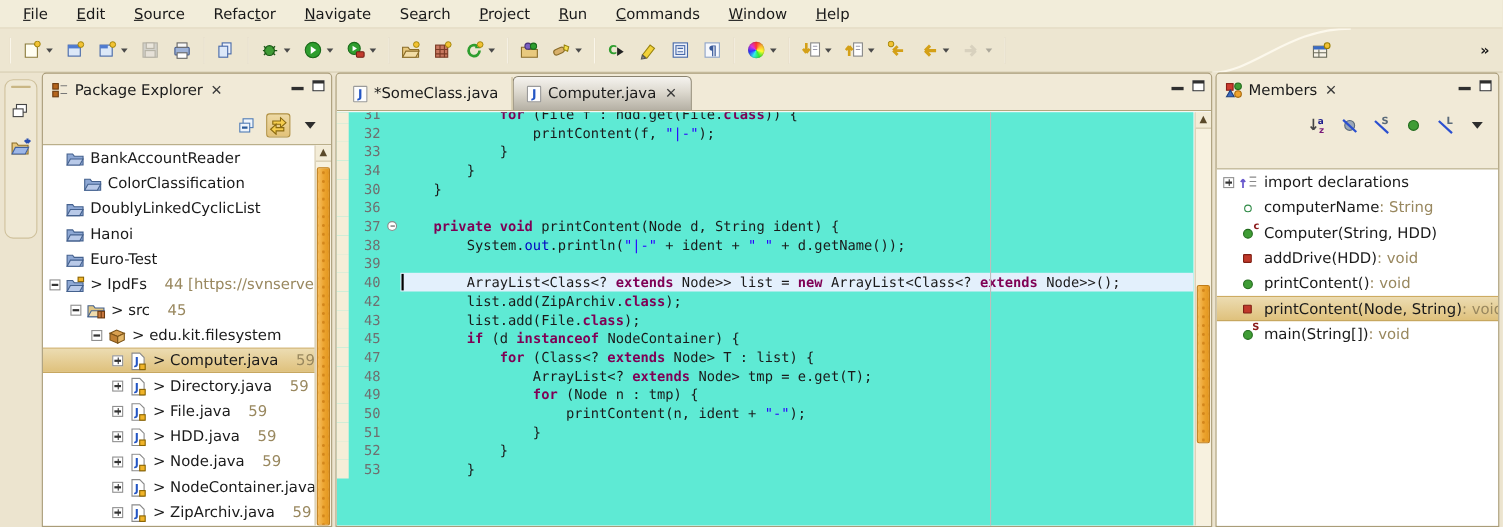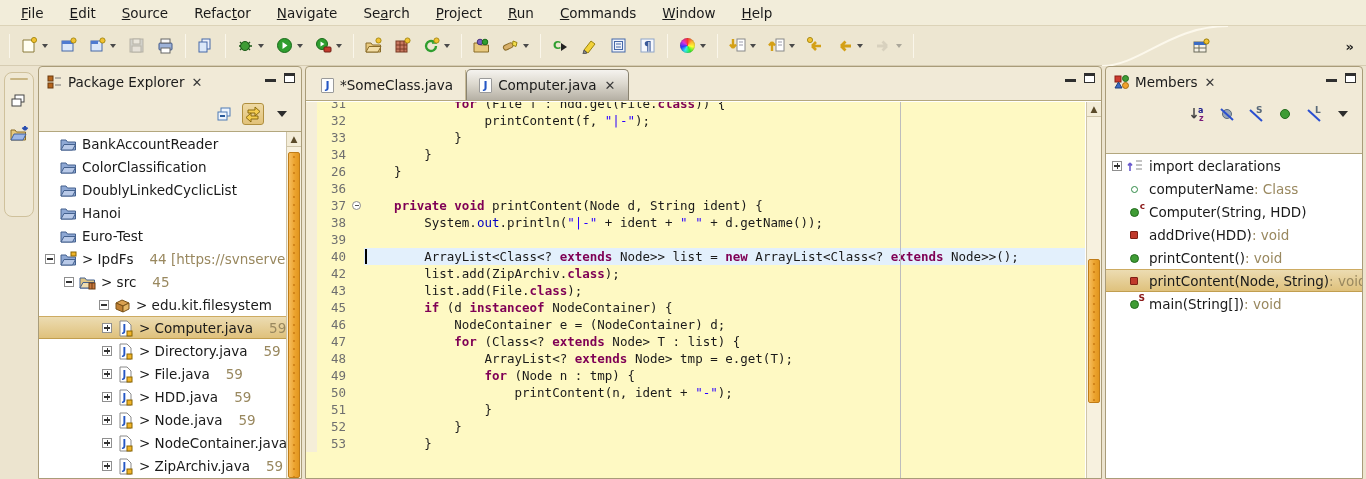--- a/index.html
+++ b/index.html
@@ -56,21 +56,21 @@
   .sb-thumb { position:absolute; left:1px; right:1px; border:1px solid #c07c17; border-radius:2px;
     background:linear-gradient(90deg,#f6bd5e,#eca42f 55%,#e2961f);
     background-image:radial-gradient(circle at 50% 50%, #d3851a 1px, transparent 1.6px),linear-gradient(90deg,#f6bd5e,#eca42f 55%,#e2961f);
     background-size:6px 8px,100% 100%; background-position:center top,0 0; }
 
   
   #editor-tabs { height:33px; display:flex; align-items:flex-end; padding-left:3px; position:relative; }
   .etab { display:flex; align-items:center; gap:6px; height:30px; padding:0 12px; font-size:13.5px; border-right:1px solid #c6b996; }
   .etab.active { background:linear-gradient(#f5f3ef,#ddd9cf 45%,#b5b0a4); border:1px solid #8a8370; border-bottom:none; border-radius:5px 5px 0 0; height:31px; }
   .jicon { width:13px; height:15px; background:#fdfdfd; border:1px solid #9a9a9a; border-radius:1px; color:#2456c4; font-weight:bold; font-size:11px; line-height:13px; text-align:center; }
-  #code-wrap { position:absolute; left:0; top:34px; right:16px; bottom:0; background:#fef9c3; overflow:hidden; }
+  #code-wrap { position:absolute; left:0; top:34px; right:16px; bottom:0; background:#5eead4; overflow:hidden; }
   #code-inner { margin-top:-7px; }
   .crow { display:flex; height:17px; font-family:"DejaVu Sans Mono","Liberation Mono",monospace; font-size:12.5px; line-height:17px; }
   .c-annot { width:11px; background:#f5eed8; flex:0 0 auto; }
   .c-num { width:33px; color:#6f6f6f; text-align:right; padding-right:4px; flex:0 0 auto; }
   .c-fold { width:14px; flex:0 0 auto; position:relative; }
   .fold-minus { position:absolute; left:2px; top:3.5px; width:9px; height:9px; border:1px solid #8c8c8c; border-radius:50%; background:#fff; }
   .fold-minus::before { content:""; position:absolute; left:1.5px; right:1.5px; top:3px; height:1px; background:#555; }
   .c-code { flex:1; white-space:pre; position:relative; }
   .crow.cur .c-code { background:#e3f0fc; }
   .caret { position:absolute; left:1px; top:1px; width:2px; height:15px; background:#000; }
@@ -415,21 +415,21 @@
         <div class="trow" style="padding-left:6px">
           <span class="exp-spacer"></span>
           <span class="ticn">
             <svg width="17" height="17">
               <path d="M1 4 l5 0 1.5 2 8 0 0 8 -14.5 0 z" fill="#8ea8d4" stroke="#44618e"></path>
               <path d="M1 14 l3 -5.5 11.5 0 -3 5.5 z" fill="#b8c9e8" stroke="#44618e"></path>
             </svg>
           </span>
           <span class="lbl">BankAccountReader</span>
         </div>
-        <div class="trow" style="padding-left:6px">
+        <div class="trow" style="padding-left:22px">
           <span class="exp-spacer"></span>
           <span class="ticn">
             <svg width="17" height="17">
               <path d="M1 4 l5 0 1.5 2 8 0 0 8 -14.5 0 z" fill="#8ea8d4" stroke="#44618e"></path>
               <path d="M1 14 l3 -5.5 11.5 0 -3 5.5 z" fill="#b8c9e8" stroke="#44618e"></path>
             </svg>
           </span>
           <span class="lbl">ColorClassification</span>
         </div>
         <div class="trow" style="padding-left:6px">
@@ -480,21 +480,21 @@
             <svg width="17" height="17">
               <path d="M1 4 l5 0 1.5 2 8 0 0 8 -14.5 0 z" fill="#e0c684" stroke="#44618e"></path>
               <path d="M1 14 l3 -5.5 11.5 0 -3 5.5 z" fill="#efdcae" stroke="#44618e"></path>
               <rect x="10" y="9" width="6" height="6" fill="#c87840" stroke="#6b3a0e"></rect>
               <line x1="13" y1="9" x2="13" y2="15" stroke="#6b3a0e"></line>
             </svg>
           </span>
           <span class="lbl">&gt; src</span>
           <span class="dec">45</span>
         </div>
-        <div class="trow" style="padding-left:60px">
+        <div class="trow" style="padding-left:44px">
           <span class="expander minus"></span>
           <span class="ticn">
             <svg width="17" height="17">
               <path d="M2 6 l6 -3 7 3 -6 3 z" fill="#d9a050" stroke="#7a5218"></path>
               <path d="M2 6 v6 l7 3 v-6 z" fill="#c08034" stroke="#7a5218"></path>
               <path d="M15 6 v6 l-6 3 v-6 z" fill="#e5b869" stroke="#7a5218"></path>
             </svg>
           </span>
           <span class="lbl">&gt; edu.kit.filesystem</span>
         </div>
@@ -628,21 +628,21 @@
             <span class="c-code"><span class="">            }</span></span>
           </div>
           <div class="crow">
             <span class="c-annot"></span>
             <span class="c-num">34</span>
             <span class="c-fold"></span>
             <span class="c-code"><span class="">        }</span></span>
           </div>
           <div class="crow">
             <span class="c-annot"></span>
-            <span class="c-num">26</span>
+            <span class="c-num">30</span>
             <span class="c-fold"></span>
             <span class="c-code"><span class="">    }</span></span>
           </div>
           <div class="crow">
             <span class="c-annot"></span>
             <span class="c-num">36</span>
             <span class="c-fold"></span>
             <span class="c-code"></span>
           </div>
           <div class="crow">
@@ -681,26 +681,20 @@
             <span class="c-annot"></span>
             <span class="c-num">43</span>
             <span class="c-fold"></span>
             <span class="c-code"><span class="">        list.add(File.</span><span class="k">class</span><span class="">);</span></span>
           </div>
           <div class="crow">
             <span class="c-annot"></span>
             <span class="c-num">45</span>
             <span class="c-fold"></span>
             <span class="c-code"><span class="">        </span><span class="k">if</span><span class=""> (d </span><span class="k">instanceof</span><span class=""> NodeContainer) {</span></span>
-          </div>
-          <div class="crow">
-            <span class="c-annot"></span>
-            <span class="c-num">46</span>
-            <span class="c-fold"></span>
-            <span class="c-code"><span class="">            NodeContainer e = (NodeContainer) d;</span></span>
           </div>
           <div class="crow">
             <span class="c-annot"></span>
             <span class="c-num">47</span>
             <span class="c-fold"></span>
             <span class="c-code"><span class="">            </span><span class="k">for</span><span class=""> (Class&lt;? </span><span class="k">extends</span><span class=""> Node&gt; T : list) {</span></span>
           </div>
           <div class="crow">
             <span class="c-annot"></span>
             <span class="c-num">48</span>
@@ -812,21 +806,21 @@
               <path d="M3 13 v-8 m0 0 l-2 2.5 M3 5 l2 2.5" stroke="#6a5acd" stroke-width="1.6" fill="none"></path>
             </svg></span>
           <span>import declarations</span>
         </div>
         <div class="mrow">
           <span class="exp-spacer"></span>
           <span class="micn">
             <span class="circ-field"></span>
           </span>
           <span>computerName</span>
-          <span class="typ"> : Class</span>
+          <span class="typ"> : String</span>
         </div>
         <div class="mrow">
           <span class="exp-spacer"></span>
           <span class="micn">
             <span class="dot-pub"></span>
             <span class="sup">c</span>
           </span>
           <span>Computer(String, HDD)</span>
         </div>
         <div class="mrow">

